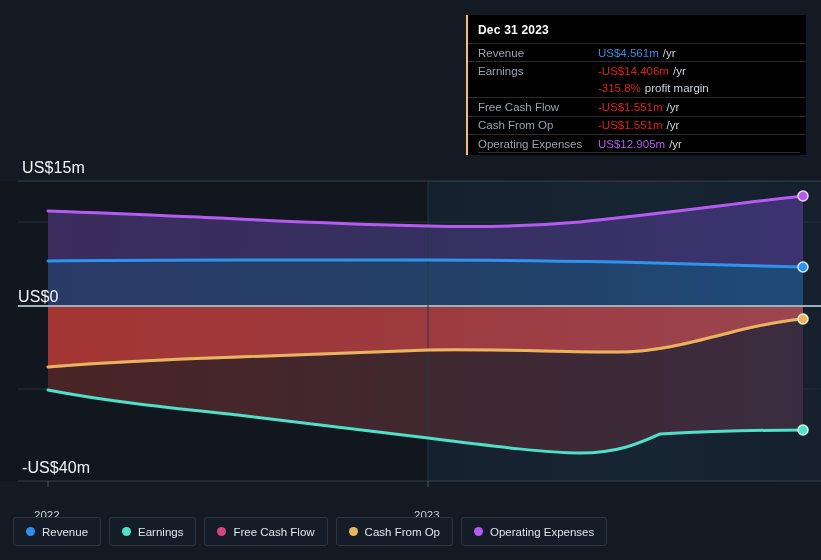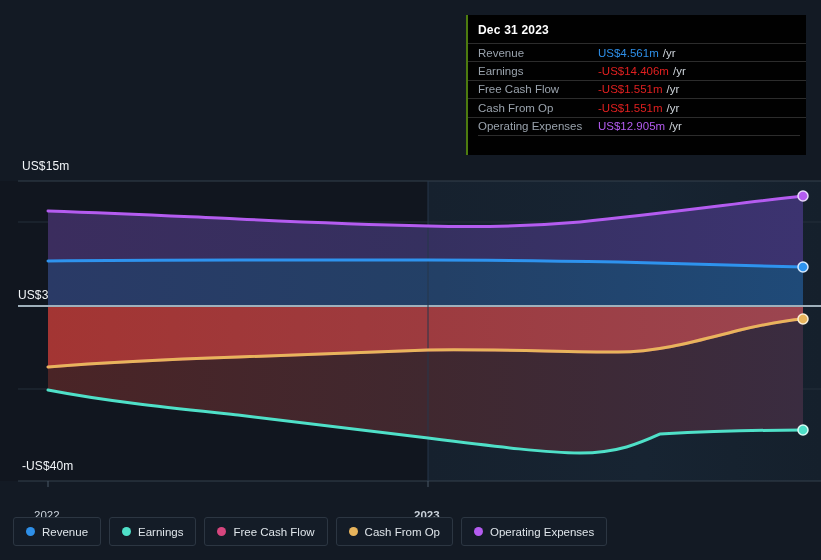--- a/index.html
+++ b/index.html
@@ -14,27 +14,27 @@
 
   
   .plot-bg-left{position:absolute;left:0;top:181px;width:428px;height:300px;background:#11161f;}
   .plot-bg-right{position:absolute;left:428px;top:181px;width:393px;height:300px;
      background:linear-gradient(90deg,#16212e 0%,#172432 55%,#15202c 100%);}
 
   
   svg.chart{position:absolute;left:0;top:0;width:821px;height:560px;overflow:visible;}
 
   
-  .ylabel{position:absolute;color:#f2f5f8;font-size:12px;letter-spacing:.1px;white-space:nowrap;}
+  .ylabel{position:absolute;color:#f2f5f8;font-size:16px;letter-spacing:.1px;white-space:nowrap;}
   .xlabel{position:absolute;color:#c9d1da;font-size:11.5px;white-space:nowrap;margin-top:24px;}
 
   
   .tooltip{
     position:absolute;left:466px;top:15px;width:340px;height:140px;
-    background:#010101;border-left:2px solid #4d7c0f;
+    background:#010101;border-left:2px solid #fdba74;
     box-sizing:border-box;padding:0;
   }
   .tt-title{color:#ffffff;font-size:12px;font-weight:bold;padding:8px 0 6px 10px;letter-spacing:.2px;}
   .tt-row{display:flex;align-items:center;height:17.4px;padding-left:10px;
           border-top:1px solid #2c2c2c;font-size:11.5px;}
   .tt-row.sub{border-top:none;}
   .tt-label{color:#9aa3ad;width:120px;flex:0 0 120px;}
   .tt-val{font-weight:normal;}
   .tt-unit{color:#cfd5db;font-weight:normal;margin-left:4px;}
   .tt-bottomline{border-top:1px solid #2c2c2c;margin:0 6px 0 10px;}
@@ -130,39 +130,44 @@
     <circle cx="803" cy="319" r="5" fill="#e8b45c" stroke="#fbeed6" stroke-width="1.5"></circle>
     <circle cx="803" cy="430" r="5" fill="#4fe0c8" stroke="#d9fbf4" stroke-width="1.5"></circle>
 
     <g>
       <line x1="48" y1="481" x2="48" y2="487" stroke="#4b5867" stroke-width="1"></line>
       <line x1="428" y1="481" x2="428" y2="487" stroke="#4b5867" stroke-width="1"></line>
     </g>
   </svg>
 
   <div class="ylabel" style="left:22px;top:159px;">US$15m</div>
-  <div class="ylabel" style="left:18px;top:288px;">US$3</div>
+  <div class="ylabel" style="left:18px;top:288px;">US$0</div>
   <div class="ylabel" style="left:22px;top:459px;">-US$40m</div>
 
   <div class="xlabel" style="left:34px;top:485px;">2022</div>
-  <div class="xlabel" style="left:414px;top:485px;font-weight:bold;">2023</div>
+  <div class="xlabel" style="left:414px;top:485px;">2023</div>
 
   <div class="tooltip">
     <div class="tt-title">Dec 31 2023</div>
     <div id="tt-rows">
         <div class="tt-row">
           <span class="tt-label">Revenue</span>
           <span class="tt-val" style="color: rgb(46, 143, 232);">US$4.561m</span>
           <span class="tt-unit">/yr</span>
         </div>
         <div class="tt-row">
           <span class="tt-label">Earnings</span>
           <span class="tt-val" style="color: rgb(224, 32, 32);">-US$14.406m</span>
           <span class="tt-unit">/yr</span>
         </div>
+        <div class="tt-row sub">
+          <span class="tt-label"></span>
+          <span class="tt-val" style="color: rgb(224, 32, 32);">-315.8%</span>
+          <span class="tt-unit">profit margin</span>
+        </div>
         <div class="tt-row">
           <span class="tt-label">Free Cash Flow</span>
           <span class="tt-val" style="color: rgb(224, 32, 32);">-US$1.551m</span>
           <span class="tt-unit">/yr</span>
         </div>
         <div class="tt-row">
           <span class="tt-label">Cash From Op</span>
           <span class="tt-val" style="color: rgb(224, 32, 32);">-US$1.551m</span>
           <span class="tt-unit">/yr</span>
         </div>

